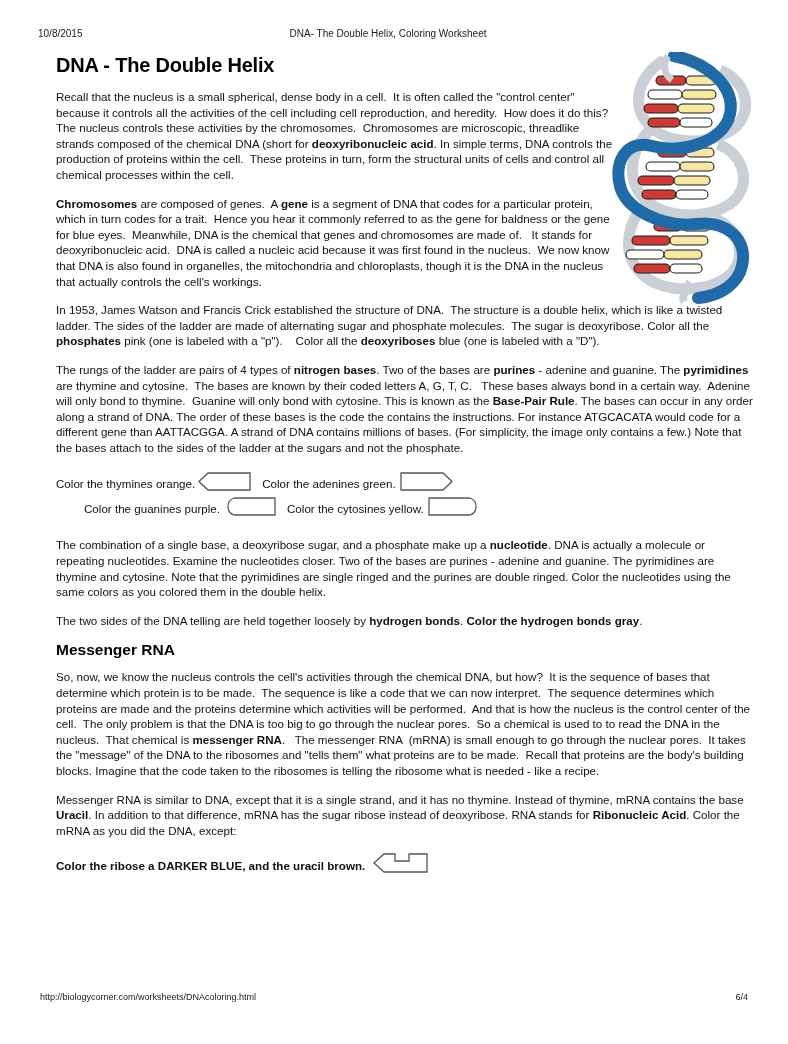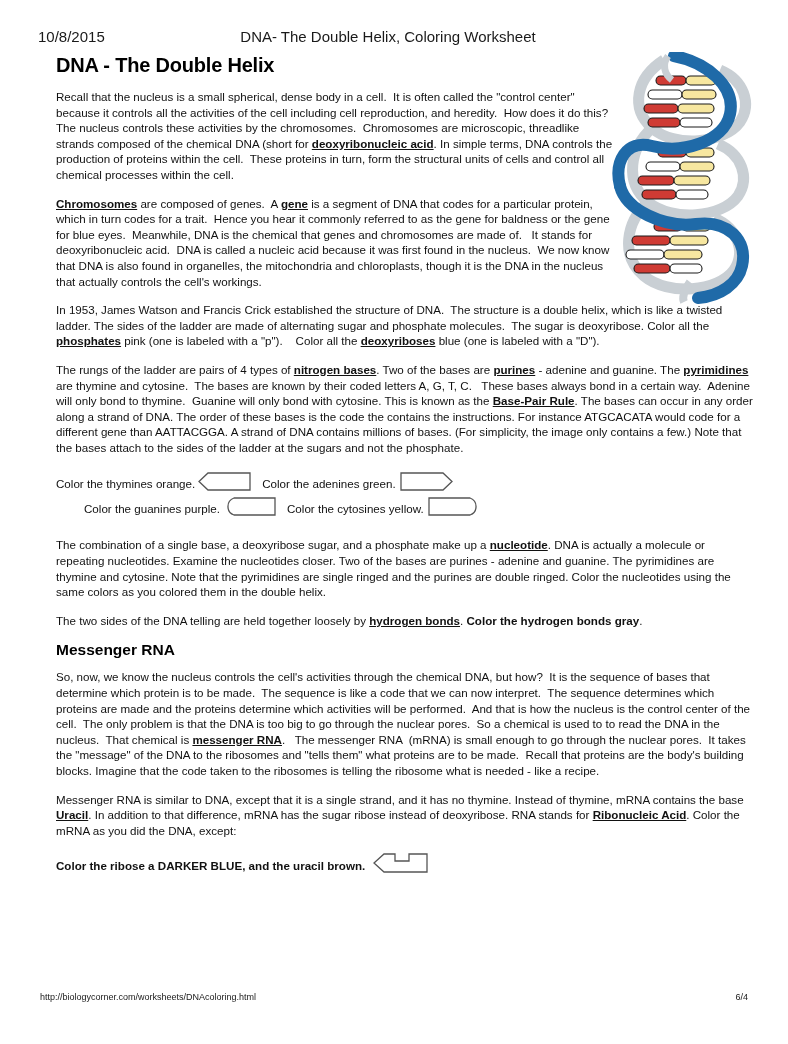--- a/index.html
+++ b/index.html
@@ -17,21 +17,21 @@
     background: #ffffff;
     overflow: hidden;
     margin: 0 auto;
   }
   .hdr {
     position: absolute;
     top: 28px;
     left: 0;
     width: 788px;
     height: 14px;
-    font-size: 15px;
+    font-size: 10px;
     color: #1a1a1a;
   }
   .hdr-date {
     position: absolute;
     left: 38px;
     top: 0;
     white-space: nowrap;
   }
   .hdr-title {
     position: absolute;
@@ -90,21 +90,20 @@
     color: #111;
     margin: 0 0 13px 0;
     text-align: left;
     white-space: pre-wrap;
   }
   .w-narrow { width: 558px; }
   .w-full   { width: 700px; }
 
   b.kw {
     font-weight: bold;
-    text-decoration: underline;
   }
   b.plain {
     font-weight: bold;
   }
 
   
   .dna-art {
     position: absolute;
     left: 612px;
     top: 52px;

